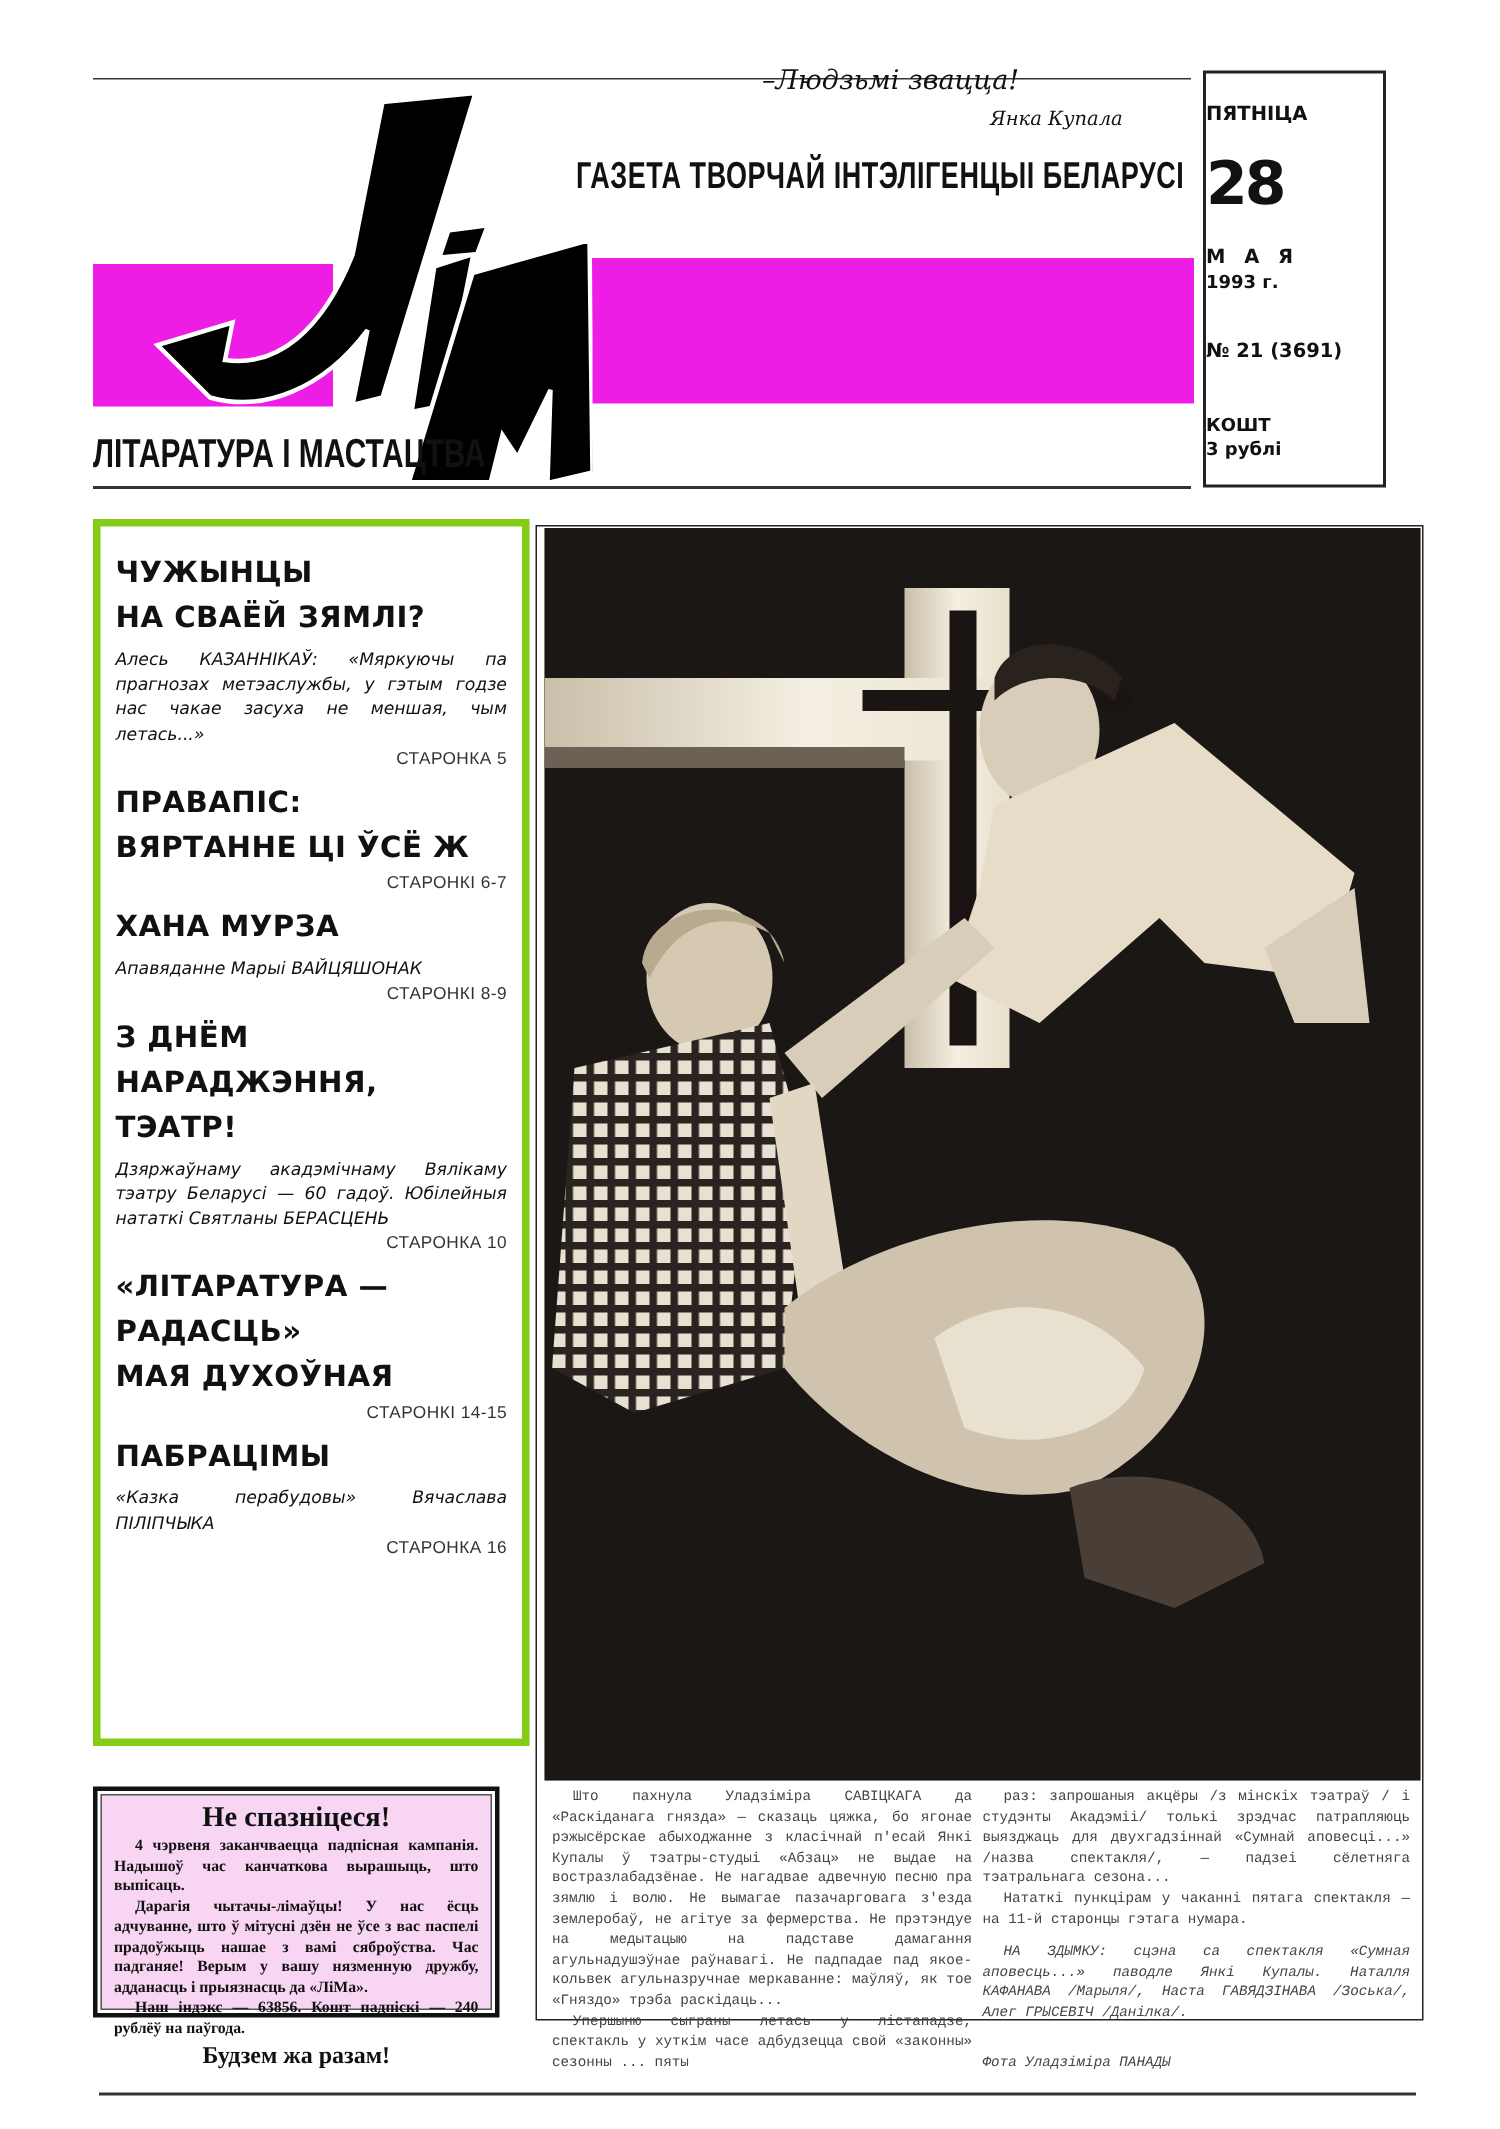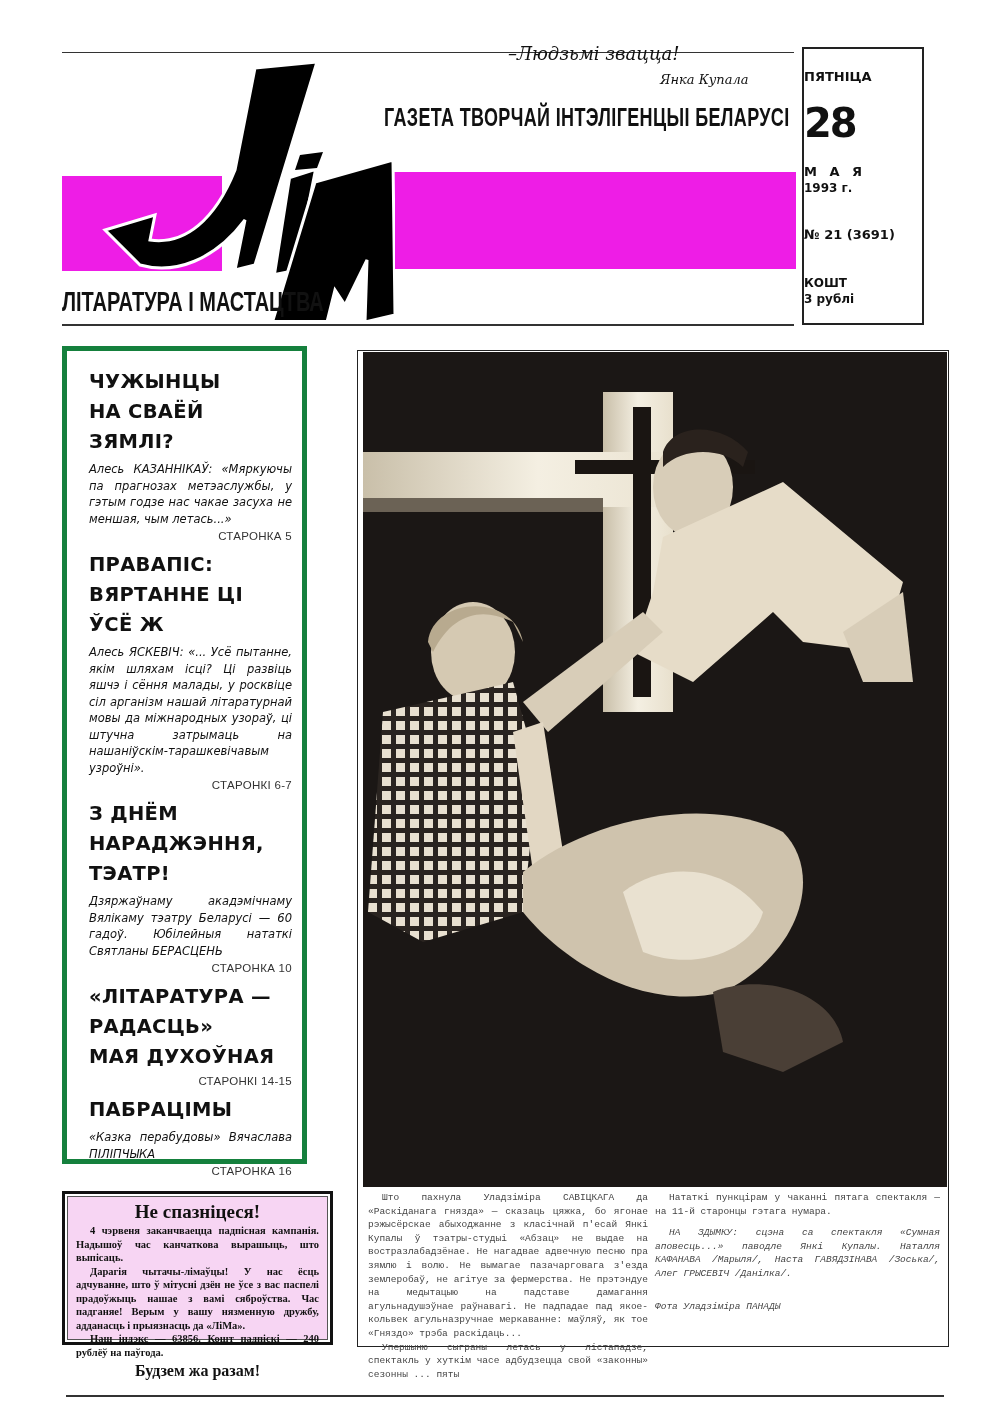--- a/index.html
+++ b/index.html
@@ -22,21 +22,21 @@
   .datebox { position: absolute; left: 802px; top: 47px; width: 122px; height: 278px; border: 2px solid #222; font-family: "DejaVu Sans", sans-serif; font-weight: bold; }
   .datebox .weekday { margin-top: 20px; font-size: 13px; }
   .datebox .day { margin-top: 16px; font-size: 40px; letter-spacing: -2px; }
   .datebox .month { margin-top: 18px; font-size: 13px; letter-spacing: 4px; }
   .datebox .year { font-size: 12px; margin-top: 2px; }
   .datebox .issue { margin-top: 32px; font-size: 13px; }
   .datebox .price-label { margin-top: 34px; font-size: 12px; }
   .datebox .price { font-size: 12px; margin-top: 2px; }
 
   
-  .contents { position: absolute; left: 62px; top: 346px; width: 245px; height: 818px; border: 5px solid #15803d; padding: 16px 10px 0 22px; }
+  .contents { position: absolute; left: 62px; top: 346px; width: 291px; height: 818px; border: 5px solid #84cc16; padding: 16px 10px 0 10px; }
   .item { margin-bottom: 8px; }
   .item-title { font-family: "DejaVu Sans", sans-serif; font-weight: bold; font-size: 19.5px; line-height: 30px; letter-spacing: 0.3px; }
   .item-desc { font-family: "DejaVu Sans", sans-serif; font-style: italic; font-size: 11.5px; line-height: 16.5px; text-align: justify; margin-top: 4px; }
   .item-page { font-family: "Liberation Sans", sans-serif; font-size: 11.5px; text-align: right; color: #333; margin-top: 3px; letter-spacing: 0.3px; }
 
   
   .promo { position: absolute; left: 62px; top: 1191px; width: 271px; height: 154px; border: 3px solid #111; padding: 2px; background: #fff; }
   .promo-inner { width: 100%; height: 100%; border: 1px solid #555; background: #f7d5f3; padding: 3px 8px; font-family: "Liberation Serif", serif; }
   .promo-title { text-align: center; font-weight: bold; font-size: 19px; line-height: 24px; }
   .promo-text { font-size: 10.5px; font-weight: bold; line-height: 13.5px; text-align: justify; text-indent: 14px; }
@@ -98,24 +98,30 @@
     </div>
     <div class="item-desc">Алесь КАЗАННІКАЎ: «Мяркуючы па прагнозах метэаслужбы, у гэтым годзе нас чакае засуха не меншая, чым летась...»</div>
     <div class="item-page">СТАРОНКА 5</div>
   </div>
 
   <div class="item">
     <div class="item-title">
       <div>ПРАВАПІС:</div>
       <div>ВЯРТАННЕ ЦІ ЎСЁ Ж</div>
     </div>
-    <div class="item-desc">Алесь ЯСКЕВІЧ: «... Усё пытанне, якім шляхам ісці? Ці развіць яшчэ і сёння малады, у росквіце сіл арганізм нашай літаратурнай мовы да міжнародных узораў, ці штучна затрымаць на нашаніўскім-тарашкевічавым узроўні».</div>
     <div class="item-page">СТАРОНКІ 6-7</div>
   </div>
 
+  <div class="item">
+    <div class="item-title">
+      <div>ХАНА МУРЗА</div>
+    </div>
+    <div class="item-desc">Апавяданне Марыі ВАЙЦЯШОНАК</div>
+    <div class="item-page">СТАРОНКІ 8-9</div>
+  </div>
 
   <div class="item">
     <div class="item-title">
       <div>З ДНЁМ</div>
       <div>НАРАДЖЭННЯ, ТЭАТР!</div>
     </div>
     <div class="item-desc">Дзяржаўнаму акадэмічнаму Вялікаму тэатру Беларусі — 60 гадоў. Юбілейныя нататкі Святланы БЕРАСЦЕНЬ</div>
     <div class="item-page">СТАРОНКА 10</div>
   </div>
 
@@ -187,18 +193,19 @@
     <path d="M260 540 C300 510 360 510 400 560 C390 600 330 620 280 600 Z" fill="#e9e1d0"></path>
     <path d="M350 640 C400 620 470 640 480 690 L420 720 L360 700 Z" fill="#4a3f36"></path>
   </svg>
 </div>
 
 <div class="caption-col caption-left">
   <p>Што пахнула Уладзіміра САВІЦКАГА да «Раскіданага гнязда» — сказаць цяжка, бо ягонае рэжысёрскае абыходжанне з класічнай п'есай Янкі Купалы ў тэатры-студыі «Абзац» не выдае на востразлабадзёнае. Не нагадвае адвечную песню пра зямлю і волю. Не вымагае пазачарговага з'езда землеробаў, не агітуе за фермерства. Не прэтэндуе на медытацыю на падставе дамагання агульнадушэўнае раўнавагі. Не падпадае пад якое-кольвек агульназручнае меркаванне: маўляў, як тое «Гняздо» трэба раскідаць...</p>
   <p>Упершыню сыграны летась у лістападзе, спектакль у хуткім часе адбудзецца свой «законны» сезонны ... пяты</p>
 </div>
 <div class="caption-col caption-right">
+  <p>раз: запрошаныя акцёры /з мінскіх тэатраў / і студэнты Акадэміі/ толькі зрэдчас патрапляюць выязджаць для двухгадзіннай «Сумнай аповесці...» /назва спектакля/, — падзеі сёлетняга тэатральнага сезона...</p>
   <p>Нататкі пункцірам у чаканні пятага спектакля — на 11-й старонцы гэтага нумара.</p>
   <p class="photo-note">НА ЗДЫМКУ: сцэна са спектакля «Сумная аповесць...» паводле Янкі Купалы. Наталля КАФАНАВА /Марыля/, Наста ГАВЯДЗІНАВА /Зоська/, Алег ГРЫСЕВІЧ /Данілка/.</p>
   <div class="credit">Фота Уладзіміра ПАНАДЫ</div>
 </div>
 
 <div class="footer-line"></div>
 
 </body></html>

